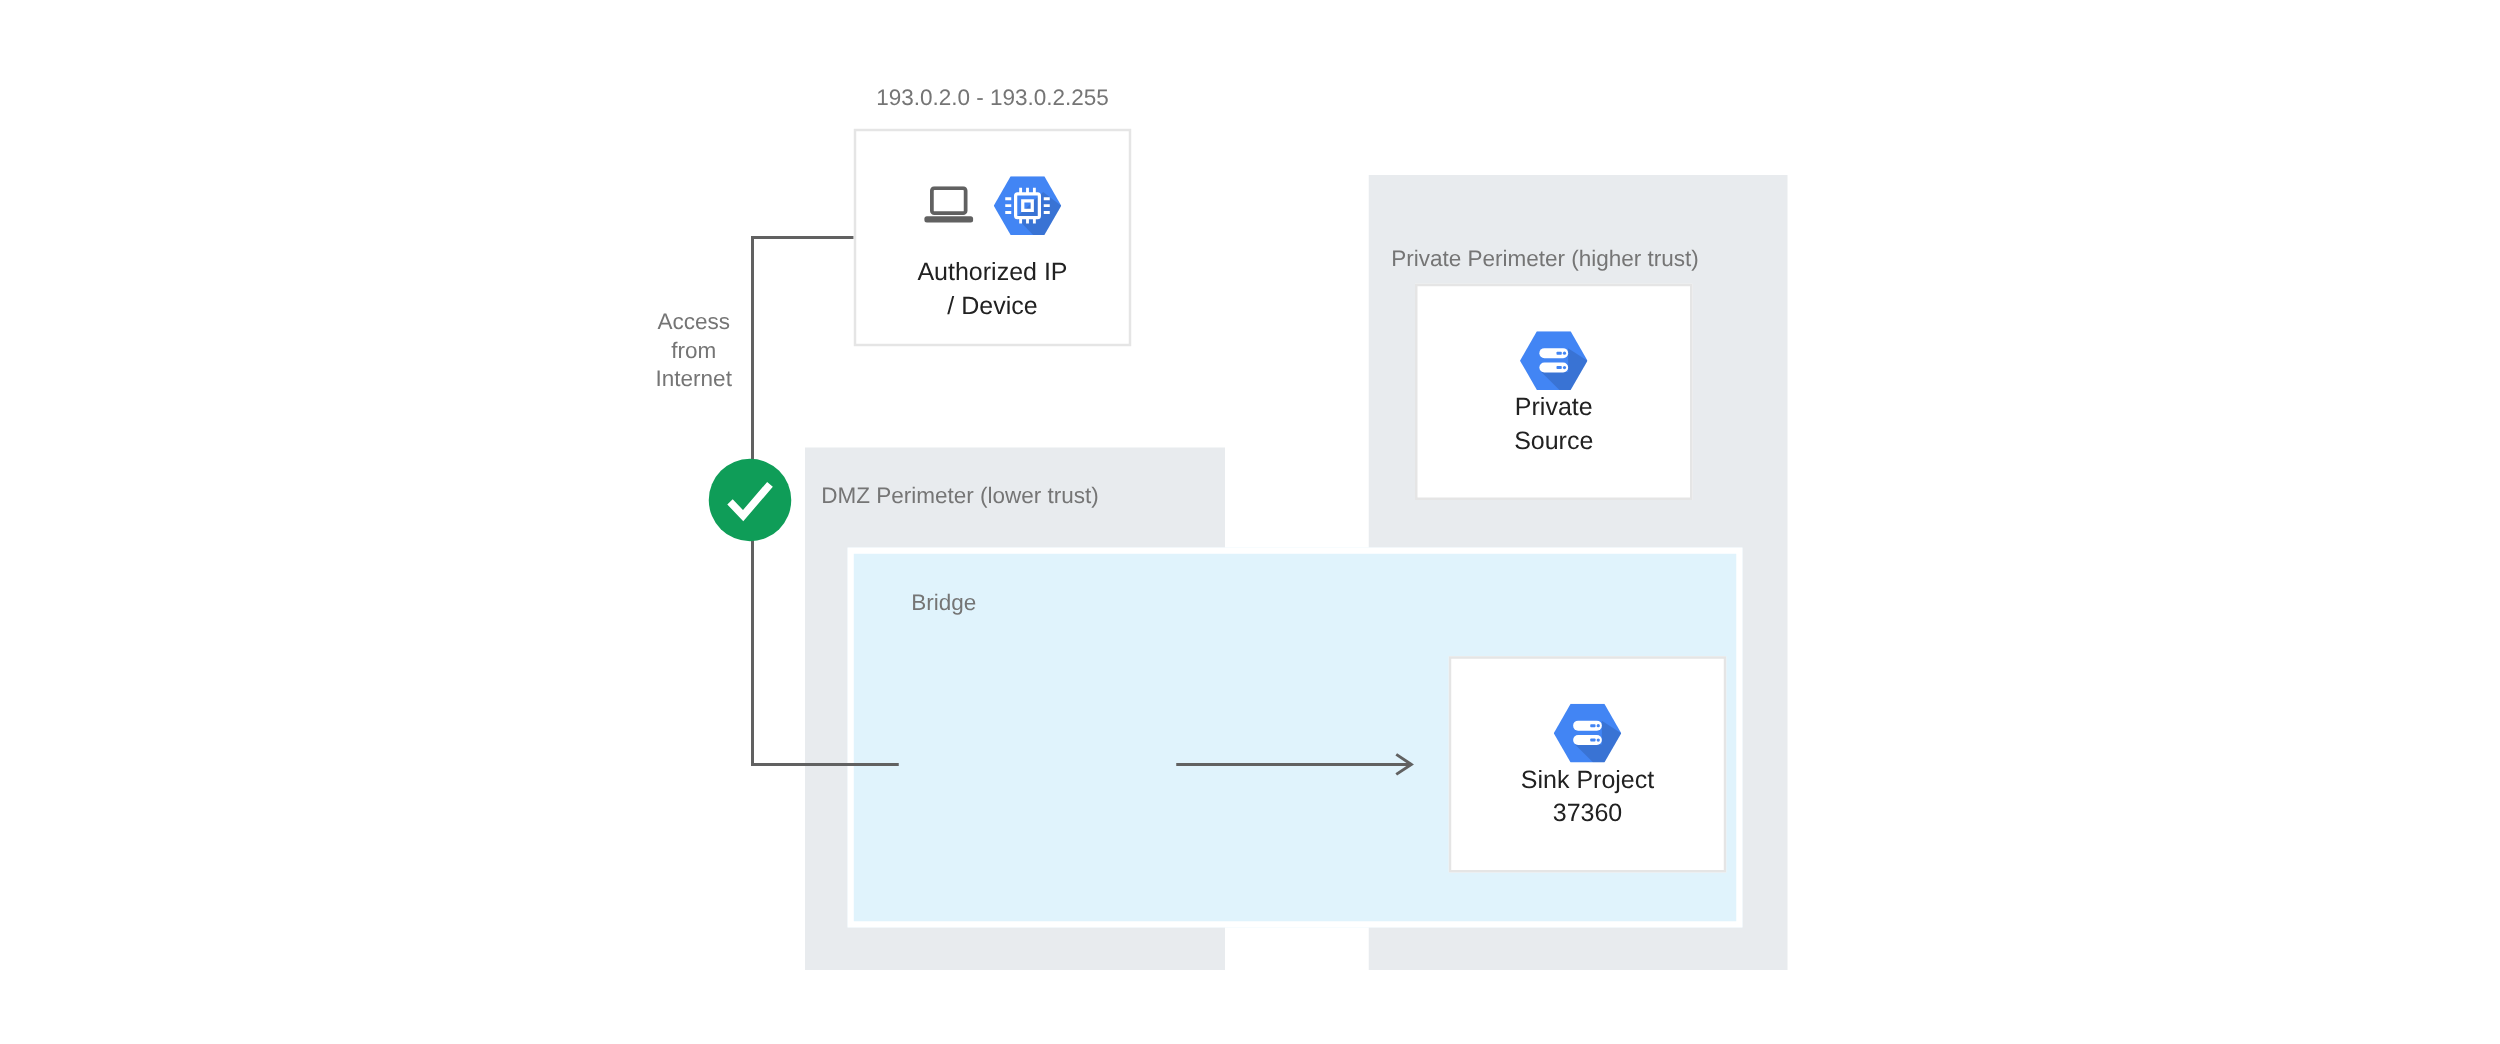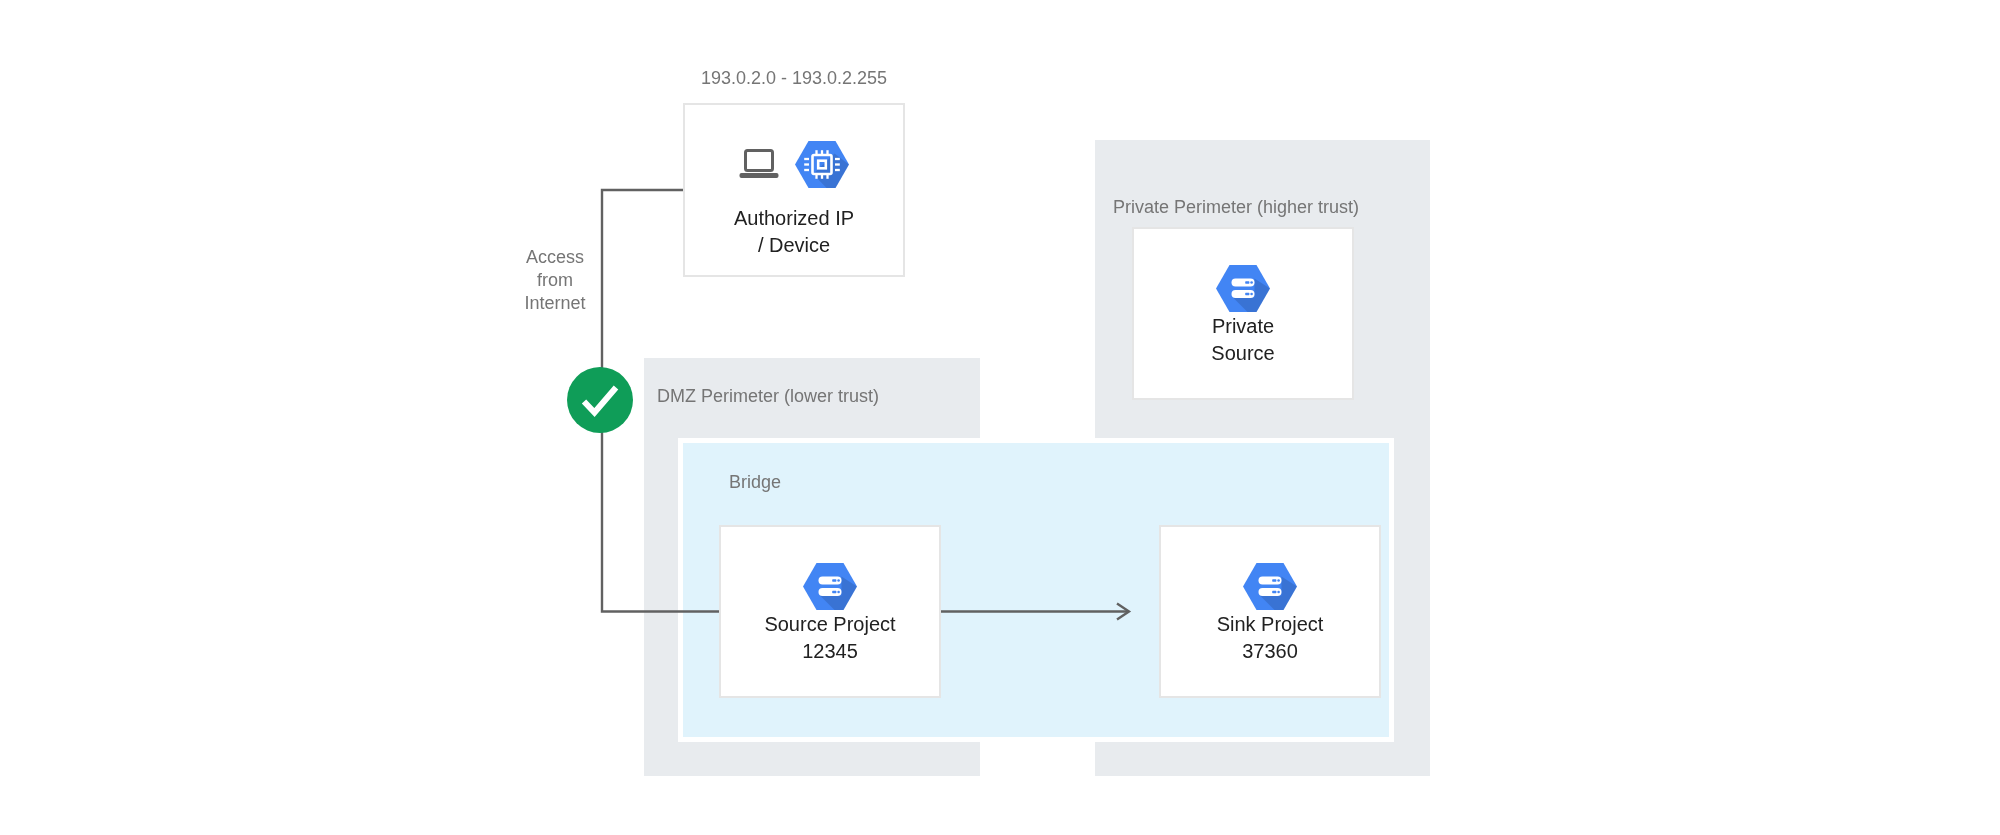--- a/index.html
+++ b/index.html
@@ -160,31 +160,20 @@
       <svg class="icon-hex">
           <use href="#sym-project-hex"></use>
         </svg>
     </div>
     <div class="node-label">
       <div>Private</div>
       <div>Source</div>
     </div>
   </div>
 
-  <div class="node" style="left:719px;top:525px;">
-    <div class="node-icons">
-      <svg class="icon-hex">
-          <use href="#sym-project-hex"></use>
-        </svg>
-    </div>
-    <div class="node-label">
-      <div>Source Project</div>
-      <div>12345</div>
-    </div>
-  </div>
 
   <div class="node" style="left:1131px;top:525px;margin-left:28px;">
     <div class="node-icons">
       <svg class="icon-hex">
           <use href="#sym-project-hex"></use>
         </svg>
     </div>
     <div class="node-label">
       <div>Sink Project</div>
       <div>37360</div>

